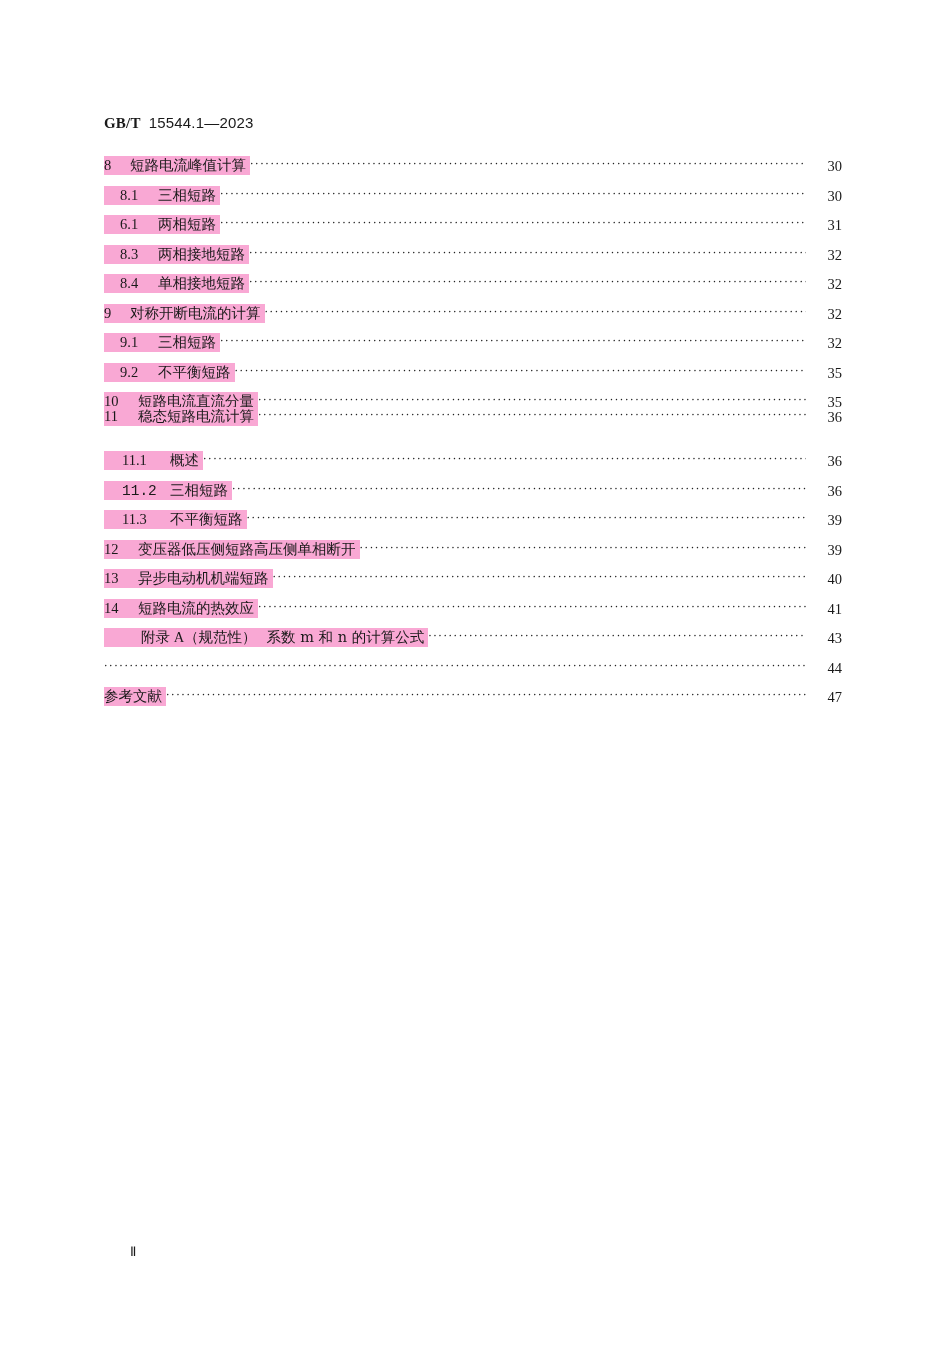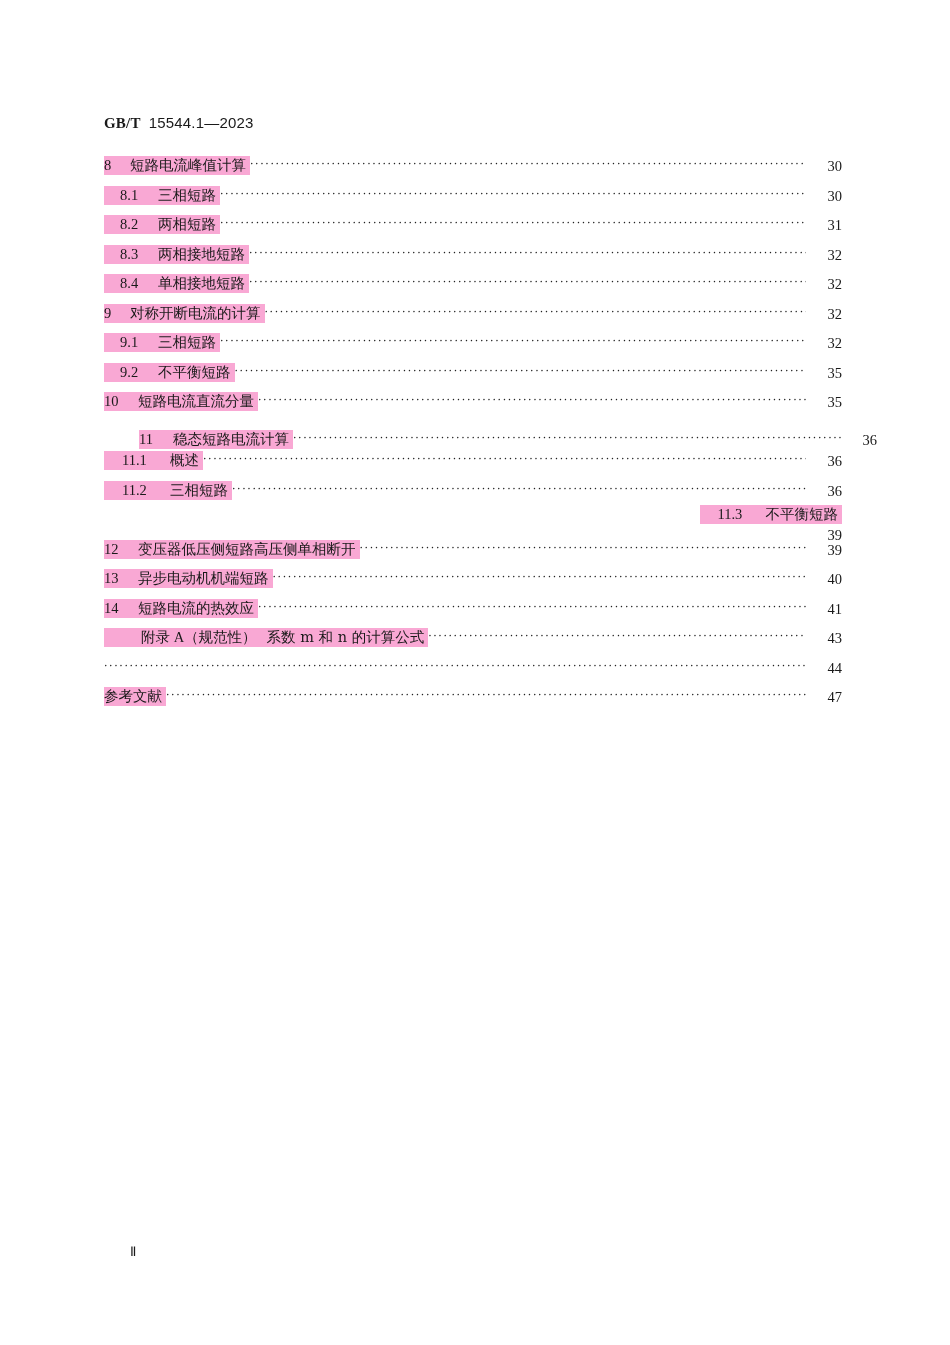--- a/index.html
+++ b/index.html
@@ -29,21 +29,21 @@
       <span class="lbl" style="padding-left: 0px;"><span class="secnum" style="width: 26px;">8</span><span>短路电流峰值计算</span></span>
       <span class="dots"></span>
       <span class="pg">30</span>
     </div>
     <div class="row" style="top: 29.5px;">
       <span class="lbl" style="padding-left: 16px;"><span class="secnum" style="width: 38px;">8.1</span><span>三相短路</span></span>
       <span class="dots"></span>
       <span class="pg">30</span>
     </div>
     <div class="row" style="top: 59px;">
-      <span class="lbl" style="padding-left: 16px;"><span class="secnum" style="width: 38px;">8.2</span><span>两相短路</span></span>
+      <span class="lbl" style="padding-left: 16px;"><span class="secnum" style="width: 38px;">6.1</span><span>两相短路</span></span>
       <span class="dots"></span>
       <span class="pg">31</span>
     </div>
     <div class="row" style="top: 88.5px; align-items: flex-end;">
       <span class="lbl" style="padding-left: 16px;"><span class="secnum" style="width: 38px;">8.3</span><span>两相接地短路</span></span>
       <span class="dots"></span>
       <span class="pg">32</span>
     </div>
     <div class="row" style="top: 118px;">
       <span class="lbl" style="padding-left: 16px;"><span class="secnum" style="width: 38px;">8.4</span><span>单相接地短路</span></span>
@@ -63,36 +63,36 @@
     <div class="row" style="top: 206.5px;">
       <span class="lbl" style="padding-left: 16px;"><span class="secnum" style="width: 38px;">9.2</span><span>不平衡短路</span></span>
       <span class="dots"></span>
       <span class="pg">35</span>
     </div>
     <div class="row" style="top: 236px;">
       <span class="lbl" style="padding-left: 0px;"><span class="secnum" style="width: 34px;">10</span><span>短路电流直流分量</span></span>
       <span class="dots"></span>
       <span class="pg">35</span>
     </div>
-    <div class="row" style="top: 274px; margin-left: 35px;">
+    <div class="row" style="top: 251px;">
       <span class="lbl" style="padding-left: 0px;"><span class="secnum" style="width: 34px;">11</span><span>稳态短路电流计算</span></span>
       <span class="dots"></span>
       <span class="pg">36</span>
     </div>
     <div class="row" style="top: 295px;">
       <span class="lbl" style="padding-left: 18px;"><span class="secnum" style="width: 48px;">11.1</span><span>概述</span></span>
       <span class="dots"></span>
       <span class="pg">36</span>
     </div>
     <div class="row" style="top: 324.5px;">
-      <span class="lbl" style="padding-left: 18px;"><span class="secnum" style="width: 48px;">11.2</span><span>三相短路</span></span>
+      <span class="lbl" style="padding-left: 18px;"><span class="secnum" style="width: 48px; font-family: Liberation Mono, monospace;">11.2</span><span>三相短路</span></span>
       <span class="dots"></span>
       <span class="pg">36</span>
     </div>
-    <div class="row" style="top: 354px; flex-direction: column;">
+    <div class="row" style="top: 354px;">
       <span class="lbl" style="padding-left: 18px;"><span class="secnum" style="width: 48px;">11.3</span><span>不平衡短路</span></span>
       <span class="dots"></span>
       <span class="pg">39</span>
     </div>
     <div class="row" style="top: 383.5px; align-items: flex-end;">
       <span class="lbl" style="padding-left: 0px;"><span class="secnum" style="width: 34px;">12</span><span>变压器低压侧短路高压侧单相断开</span></span>
       <span class="dots"></span>
       <span class="pg">39</span>
     </div>
     <div class="row" style="top: 413px;">

